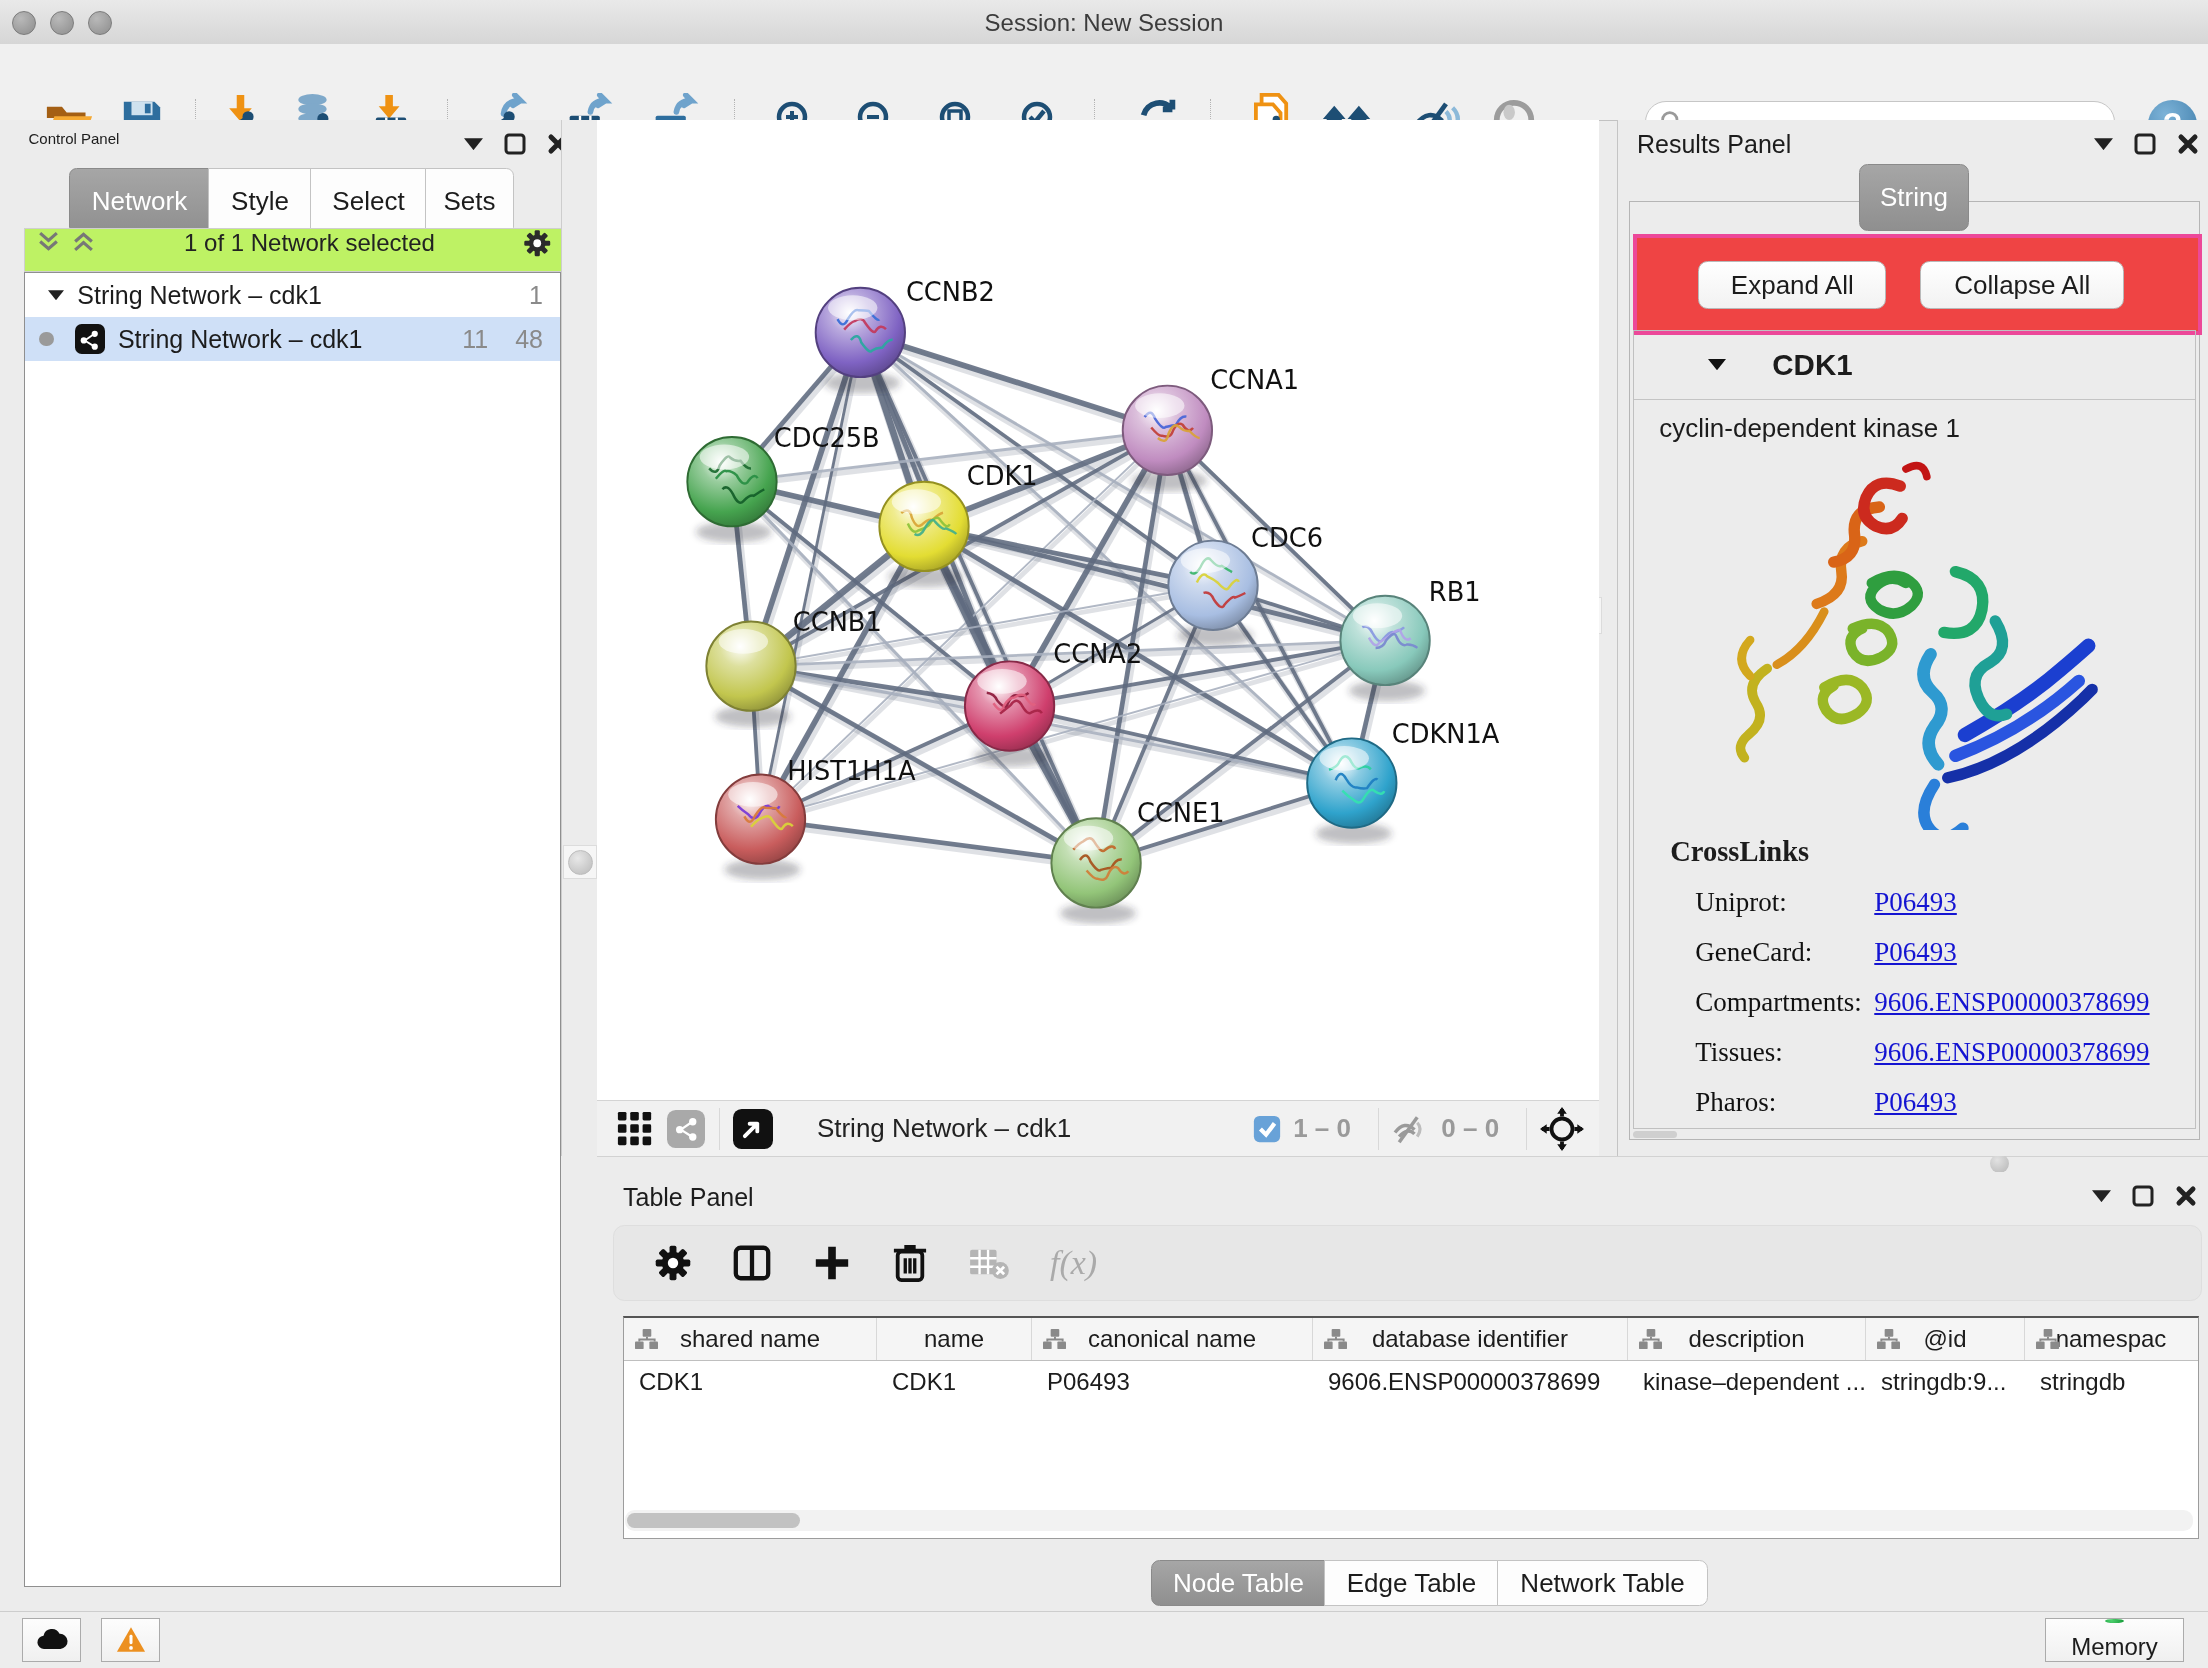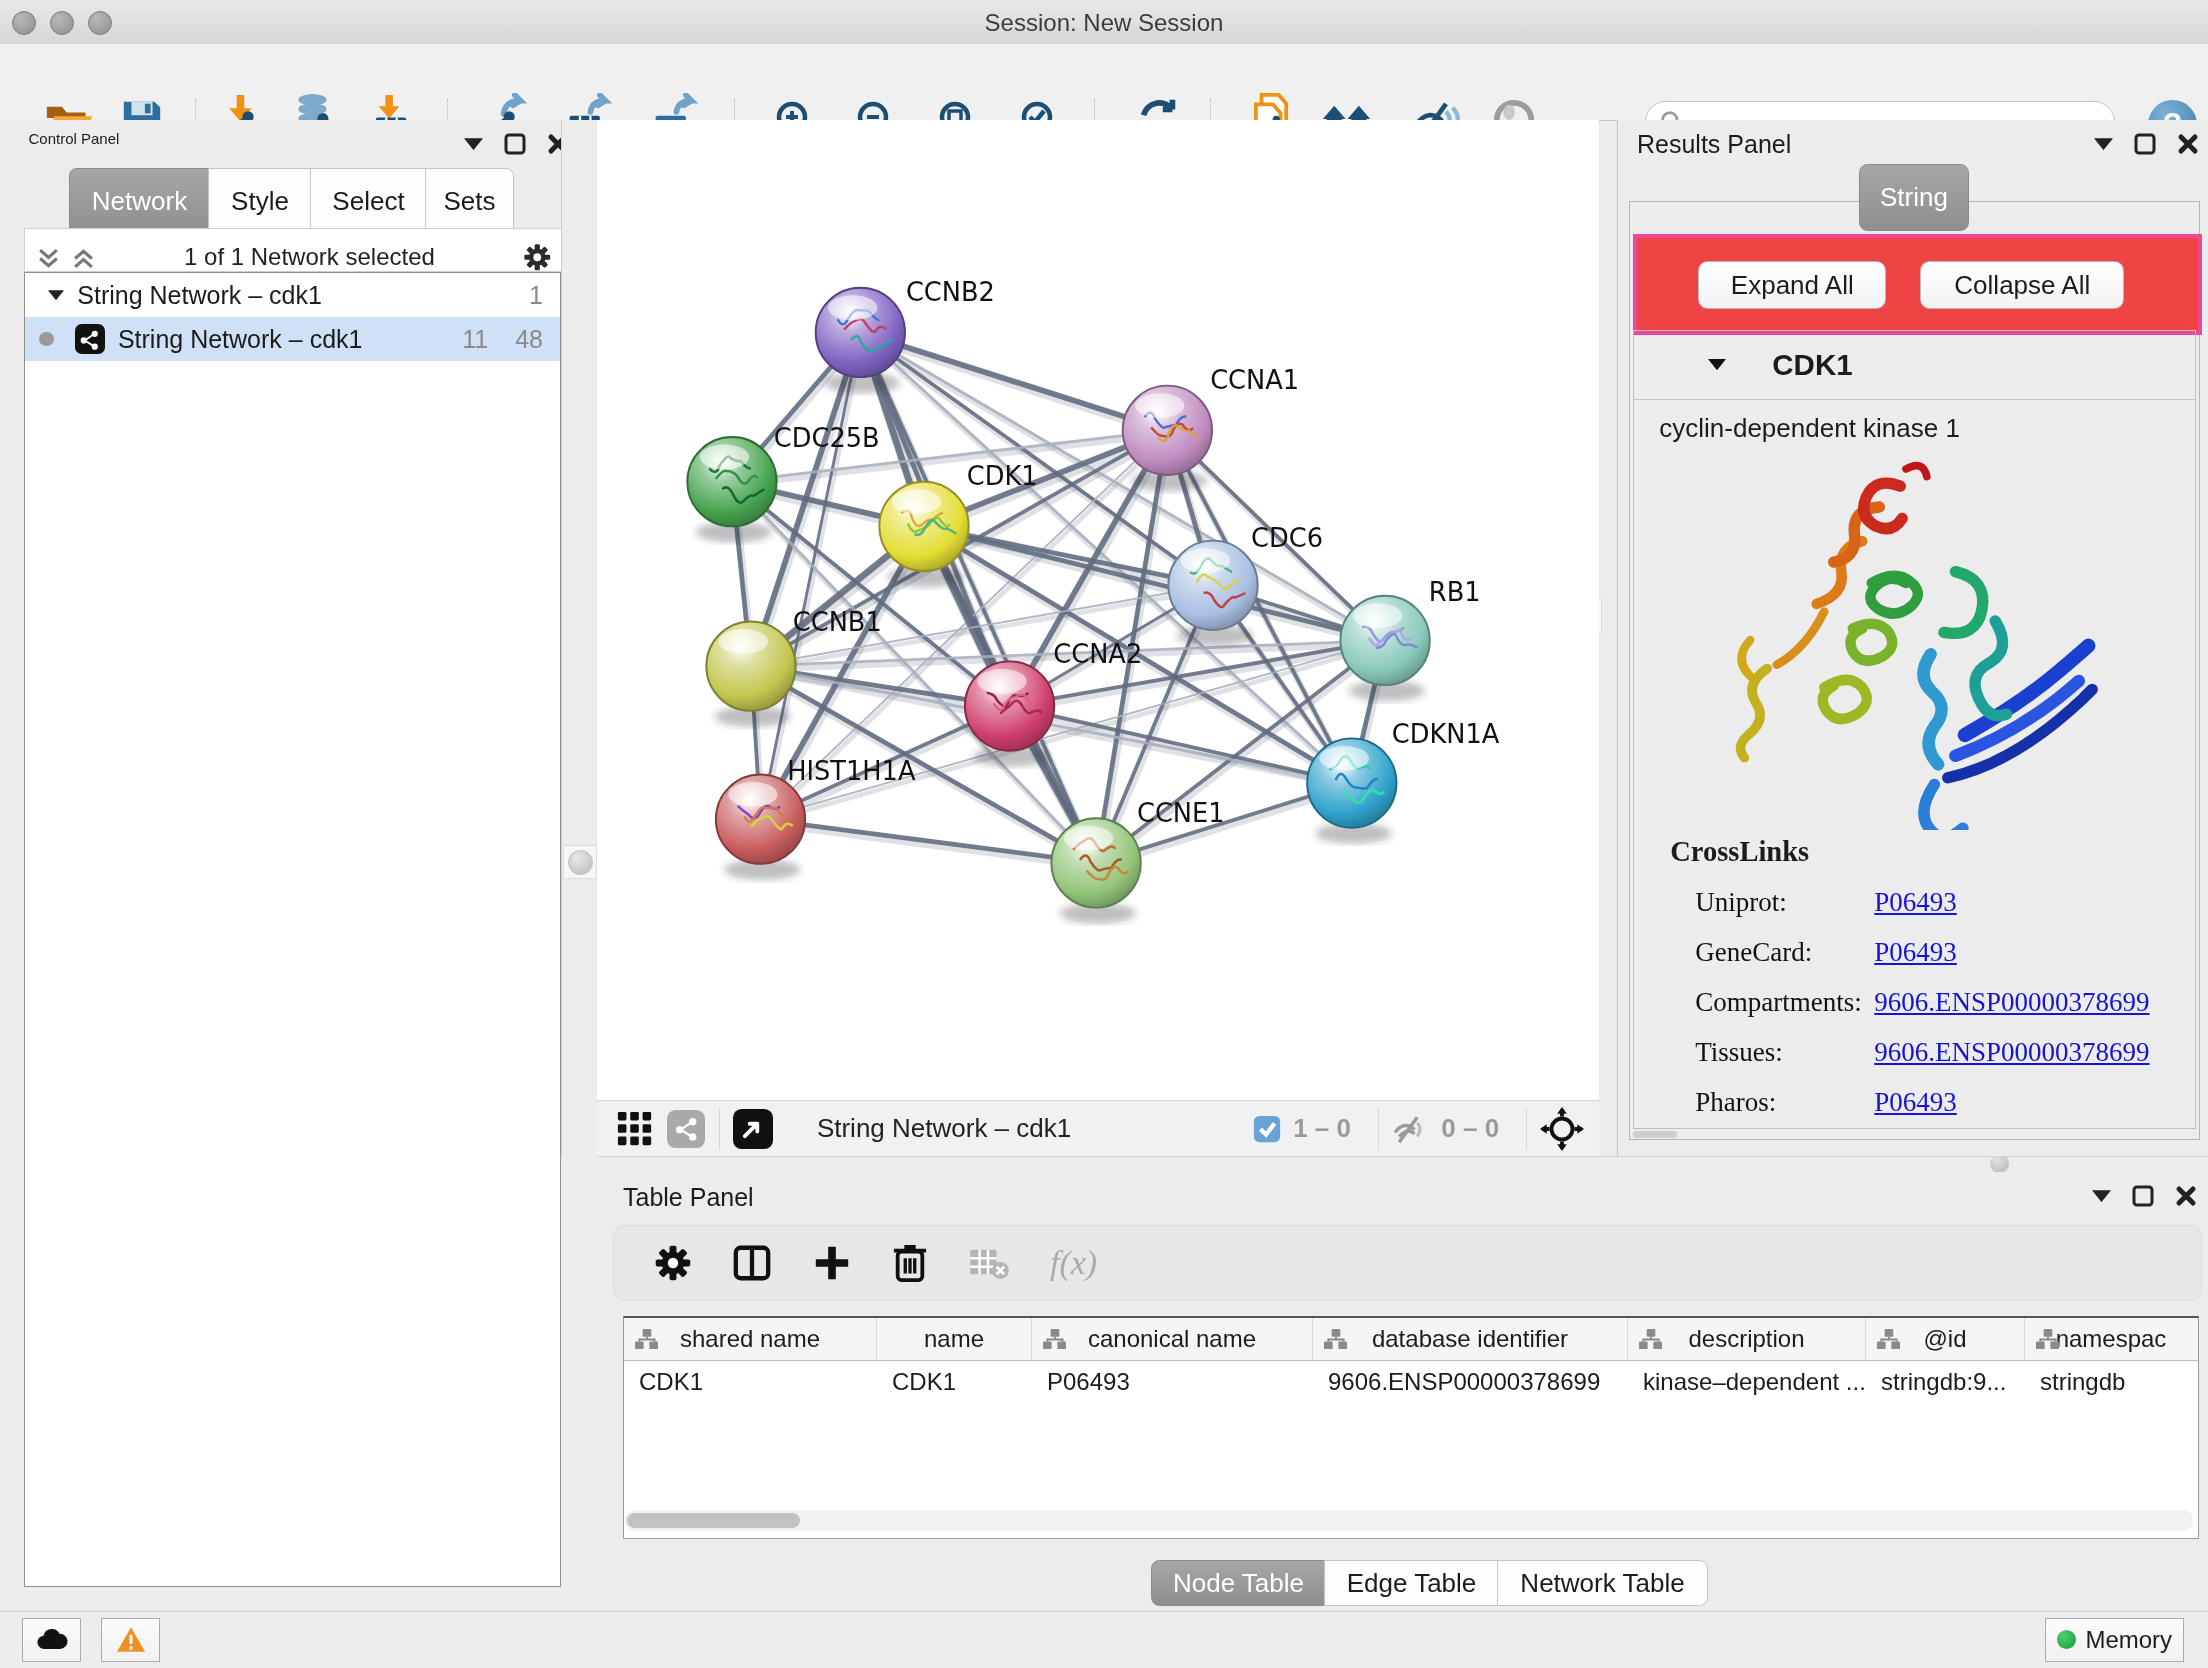--- a/index.html
+++ b/index.html
@@ -27,22 +27,22 @@
   #helpbtn{left:2148px;top:56px;width:49px;height:49px;border-radius:50%;
      background:radial-gradient(circle at 35% 30%,#7db3d8,#3c7ba8);color:#fff;font-size:32px;
      font-weight:bold;display:flex;align-items:center;justify-content:center;cursor:pointer;}
 
   
   #control-panel{left:0;top:120px;width:561px;height:1491px;background:#ececec;}
   .winicons{display:flex;gap:21px;align-items:center;}
   .cp-tab,.rtab,.btab{font-size:26px;text-align:center;border:1px solid #c3c3c3;background:#fdfdfd;
       padding:17px 0;cursor:pointer;}
   .tab-sel{background:linear-gradient(#a6a6a6,#8f8f8f);color:#fff;border-color:#8a8a8a;}
-  #selbar{left:24px;top:108px;width:536px;height:42px;background:#ffffff;border:1px solid #cfcfcf;
-      display:flex;align-items:flex-end;}
+  #selbar{left:24px;top:108px;width:536px;height:42px;background:#bef264;border:1px solid #cfcfcf;
+      display:flex;align-items:flex-start;}
   #selbar .lbl{flex:1;text-align:center;font-size:24px;color:#222;}
   #listbox{left:24px;top:152px;width:535px;height:1313px;background:#fff;border:1px solid #8f8f8f;}
   .treerow{display:flex;align-items:center;height:44px;font-size:25px;}
   .treerow .cnt{color:#8a8a8a;}
   .row-sel{background:#cfe0f7;}
 
   
   .split-v{top:120px;width:36px;background:#ececec;}
   .handle{background:#f6f6f6;border:1px solid #dcdcdc;display:flex;align-items:center;justify-content:center;}
   .handle .dot{width:23px;height:23px;border-radius:50%;
@@ -84,21 +84,21 @@
   .td{padding-left:15px;display:flex;align-items:center;box-sizing:border-box;}
   .c0{width:253px}.c1{width:155px}.c2{width:281px}.c3{width:315px}.c4{width:238px}.c5{width:159px}.c6{width:172px;border-right:none}
   #tbl-scroll{left:27.6px;top:338px;width:1568px;height:21px;background:#f2f2f2;border-radius:9.5px;}
   #tbl-thumb{left:2.9px;top:2.9px;width:173px;height:15px;background:#c2c2c2;border-radius:7.6px;}
 
   
   .btab{position:absolute;top:1560px;height:44px;line-height:44px;padding:0;border-radius:0;margin-left:27px;}
   #statusbar{left:0;top:1611px;width:2208px;height:57px;background:#ededed;border-top:1px solid #cdcdcd;}
   .sbtn{position:absolute;top:5.7px;height:42px;background:linear-gradient(#fdfdfd,#f0f0f0);
       border:1px solid #ababab;display:flex;align-items:center;justify-content:center;cursor:pointer;}
-  #memory-btn{left:2045px;width:137px;font-size:24px;gap:9.5px;}
+  #memory-btn{left:2045px;width:137px;font-size:24px;gap:9.5px;flex-direction:column;}
   #memory-dot{width:19px;height:19px;border-radius:50%;background:radial-gradient(circle at 35% 30%,#4ed06e,#149a38);}
 </style>
 </head>
 <body>
 
 <svg width="0" height="0" style="position:absolute">
   <defs>
     <symbol id="sym-share" viewBox="0 0 44 44">
       <line x1="12" y1="24" x2="31" y2="11" stroke="currentColor" stroke-width="4"></line>
       <line x1="12" y1="24" x2="31" y2="36" stroke="currentColor" stroke-width="4"></line>

